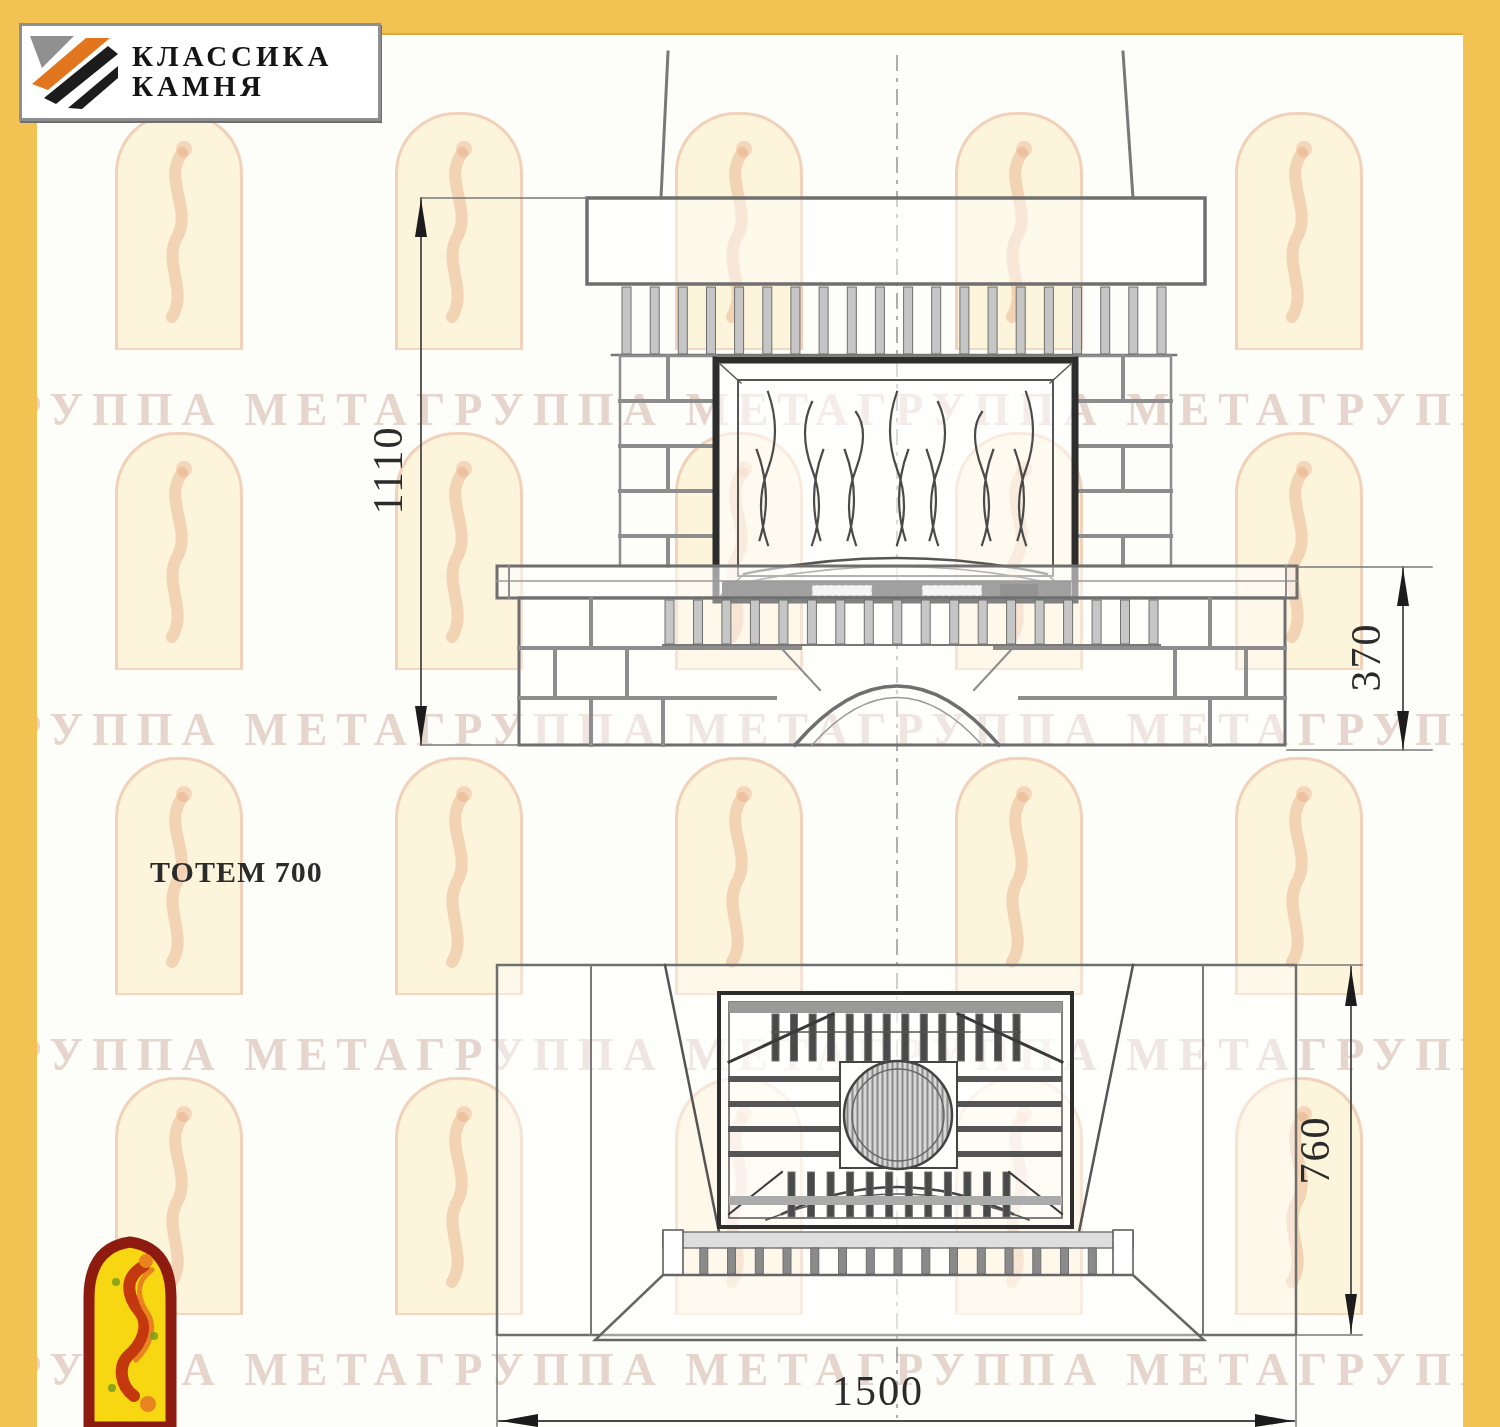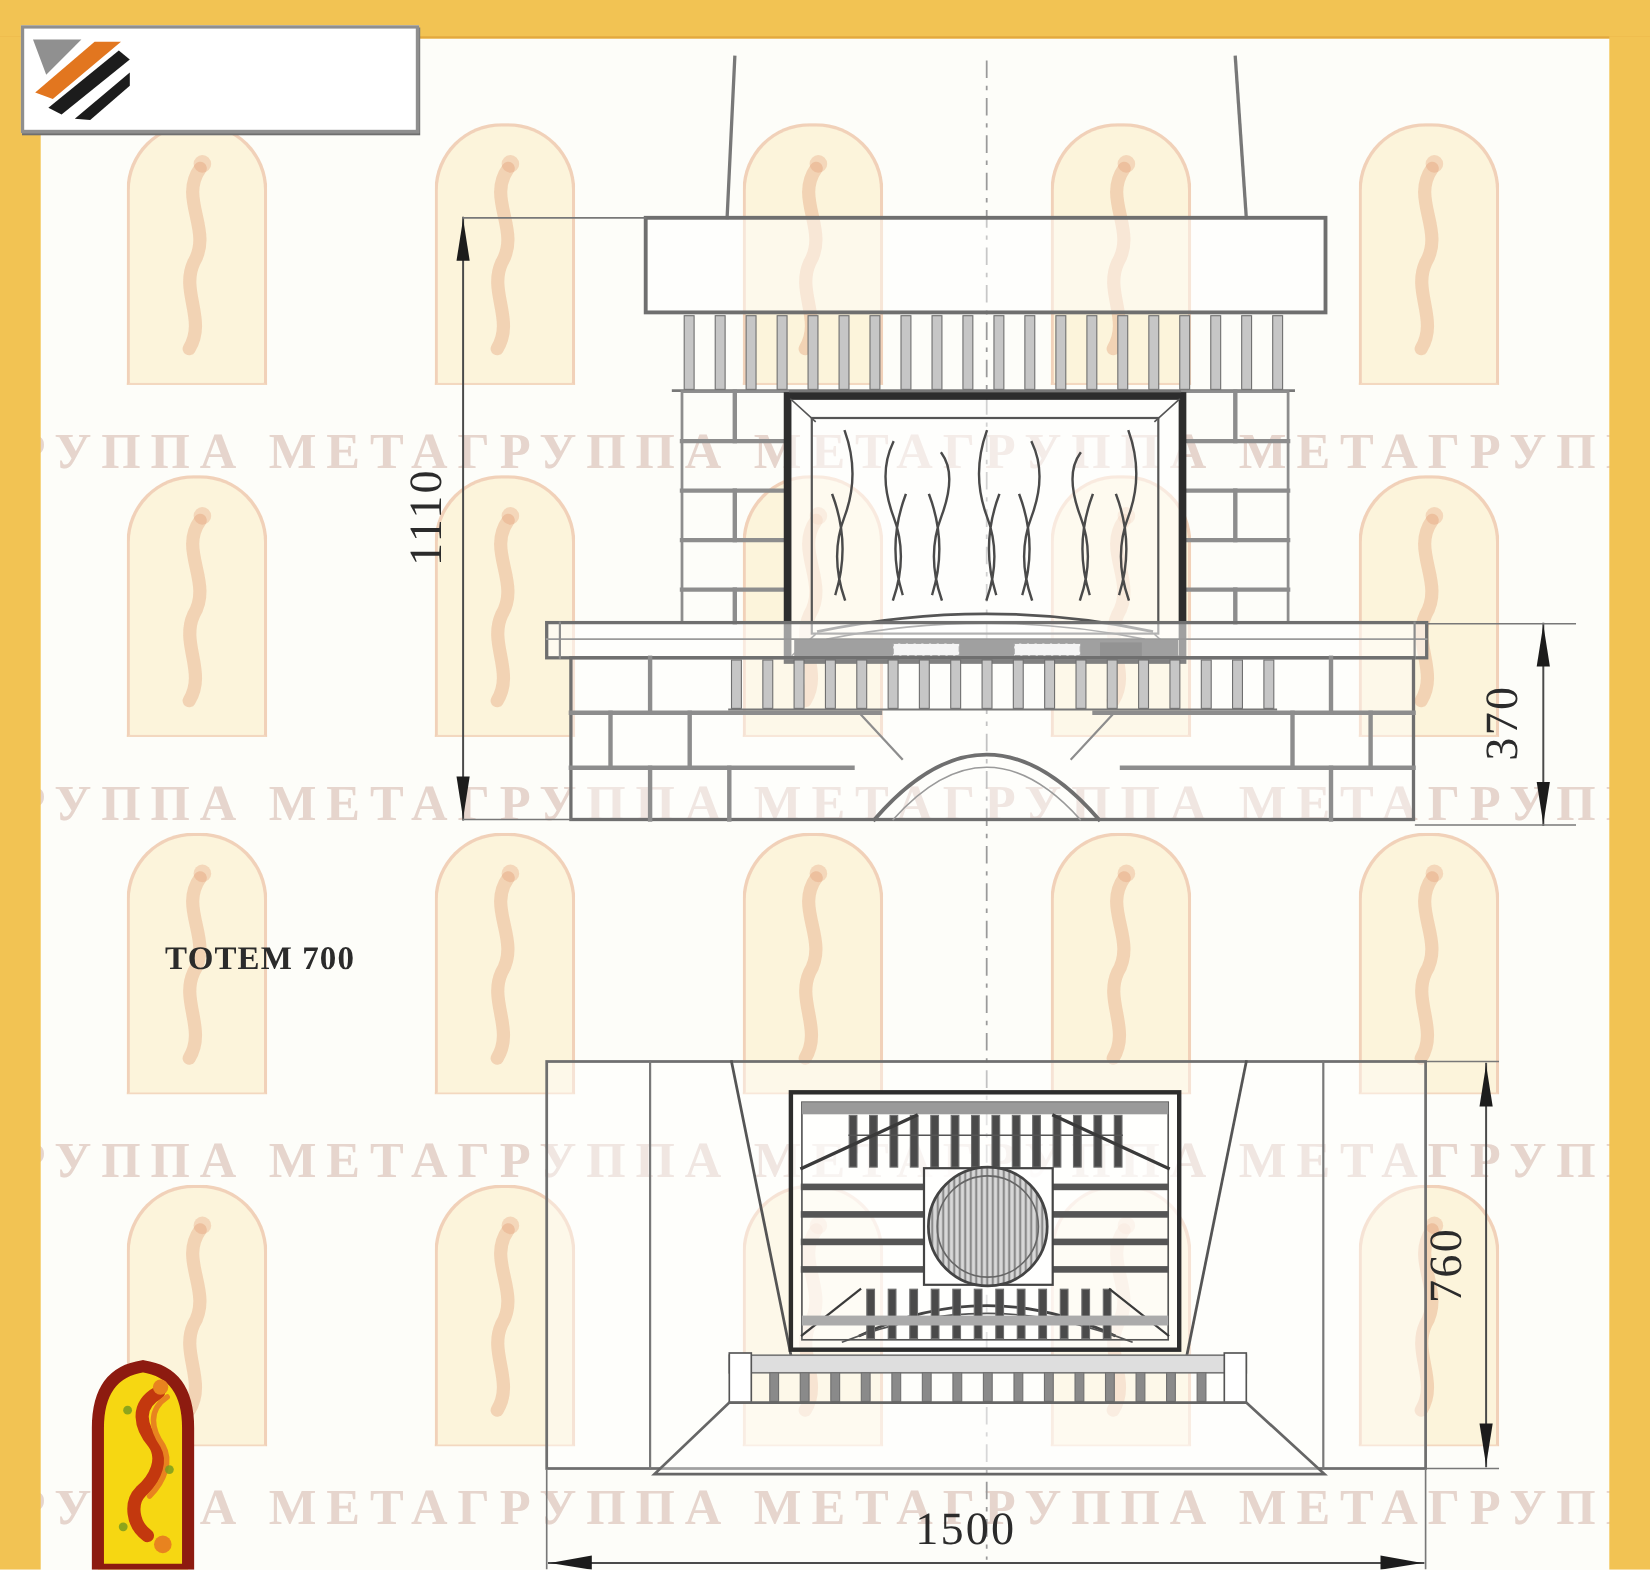--- a/index.html
+++ b/index.html
@@ -447,20 +447,24 @@
 <div class="border-band" id="border-left"></div>
 <div class="border-band" id="border-right"></div>
 
 <div id="brand-logo">
   <svg width="100" height="80" viewBox="0 0 100 80">
     <path d="M8,4 L52,4 L20,36 Z" fill="#909090"></path>
     <path d="M10,52 L64,6 L88,6 L26,58 Z" fill="#e2761f"></path>
     <path d="M22,66 L86,14 L96,22 L34,72 Z" fill="#1c1c1c"></path>
     <path d="M46,76 L96,34 L96,46 L60,77 Z" fill="#1c1c1c"></path>
   </svg>
+  <div class="logo-text">
+    <div>КЛАССИКА</div>
+    <div>КАМНЯ</div>
+  </div>
 </div>
 
 <svg id="jester-emblem" viewBox="0 0 96 191">
   <path d="M7,191 L7,62 Q7,12 48,6 Q89,12 89,62 L89,191 Z" fill="#f6d712" stroke="#8d1b10" stroke-width="11"></path>
   <path d="M62,30 C40,42 46,62 58,76 C68,90 60,108 46,120 C36,130 38,150 52,160" fill="none" stroke="#c3380e" stroke-width="12" stroke-linecap="round"></path>
   <path d="M70,34 C52,46 56,64 66,78 C74,92 68,110 54,124" fill="none" stroke="#e8831f" stroke-width="5" stroke-linecap="round"></path>
   <circle cx="64" cy="25" r="7" fill="#e8831f"></circle>
   <circle cx="34" cy="46" r="4" fill="#7a9c1e" opacity=".85"></circle>
   <circle cx="72" cy="100" r="4" fill="#7a9c1e" opacity=".85"></circle>
   <circle cx="30" cy="152" r="4" fill="#7a9c1e" opacity=".85"></circle>

